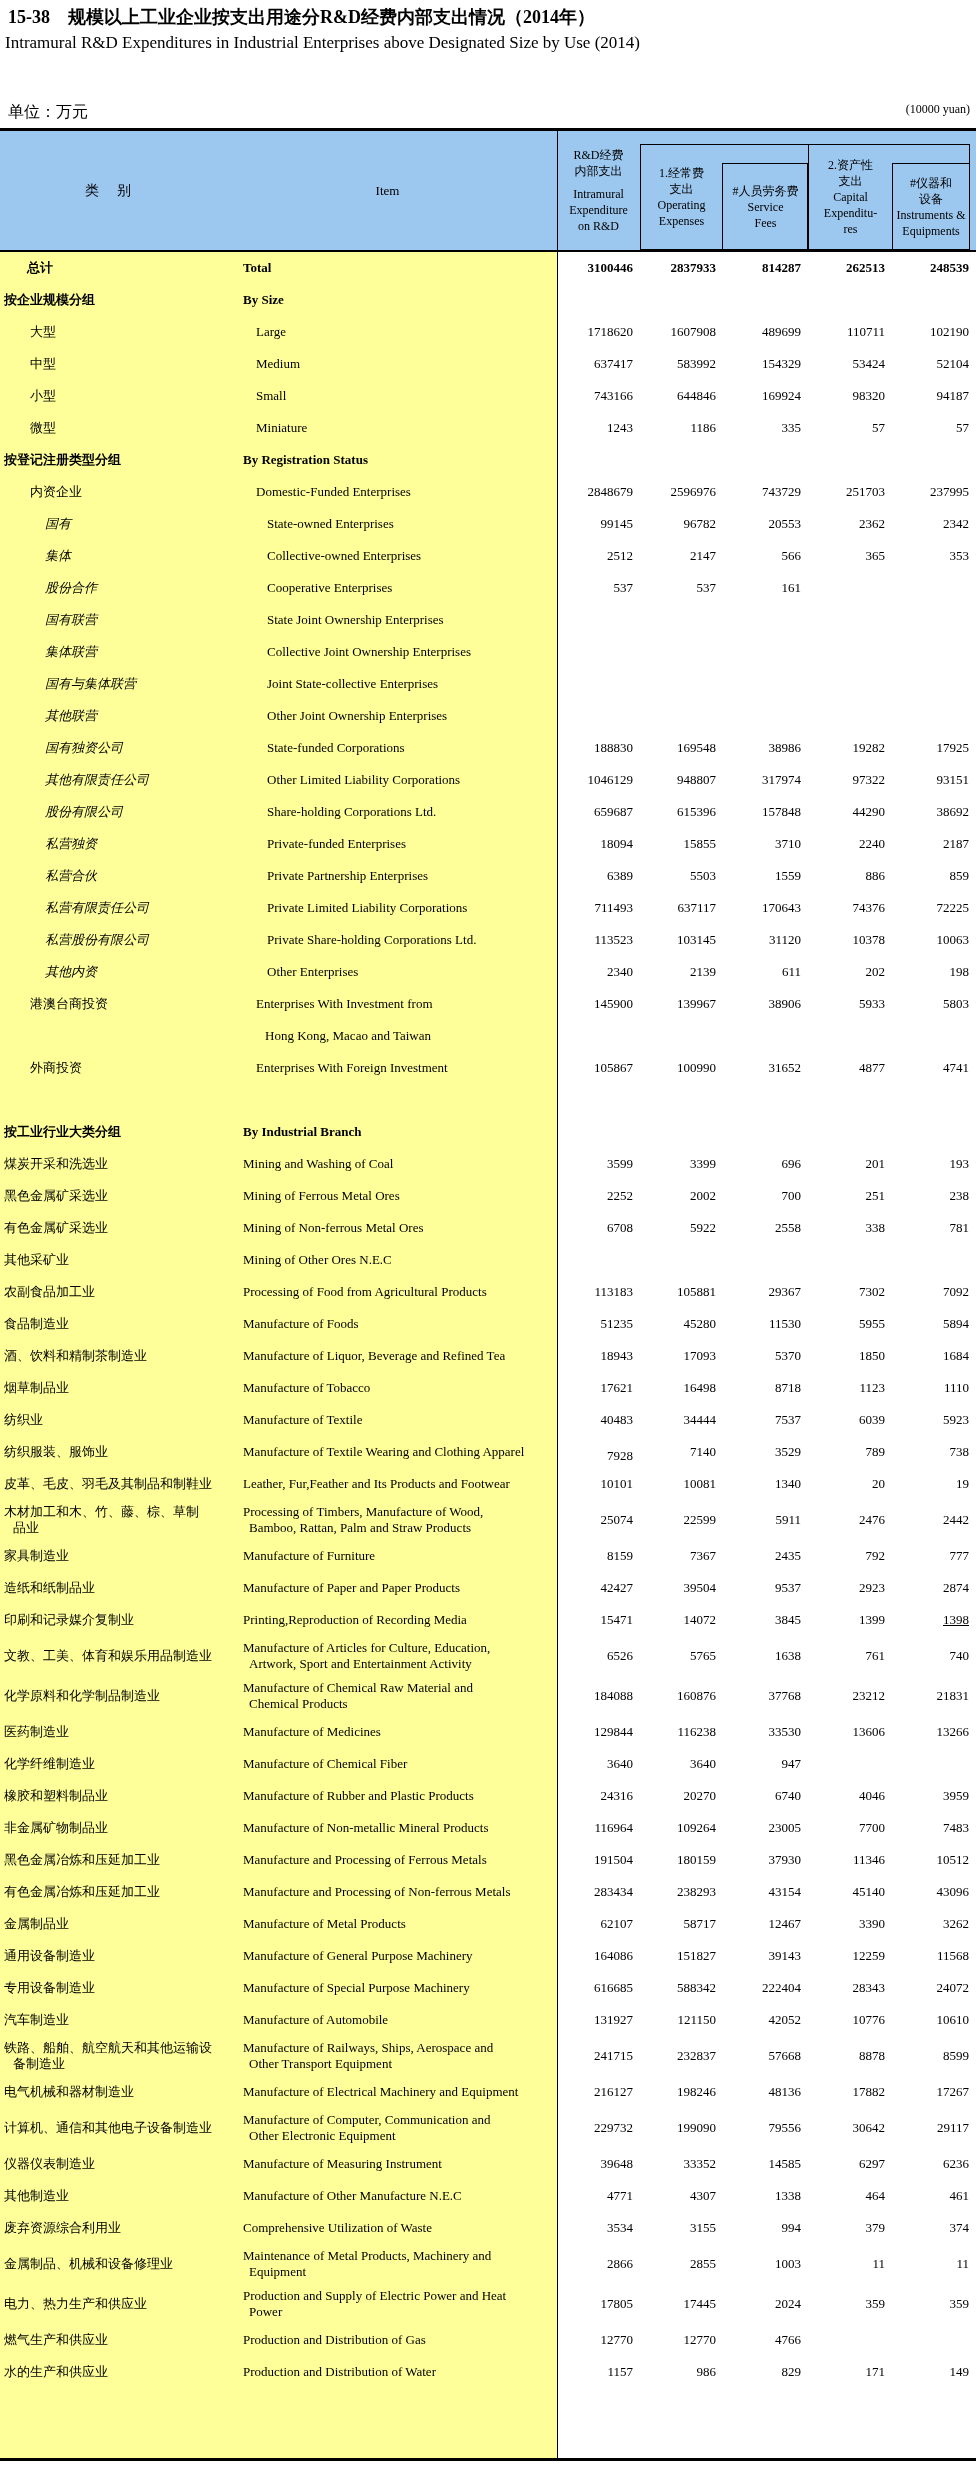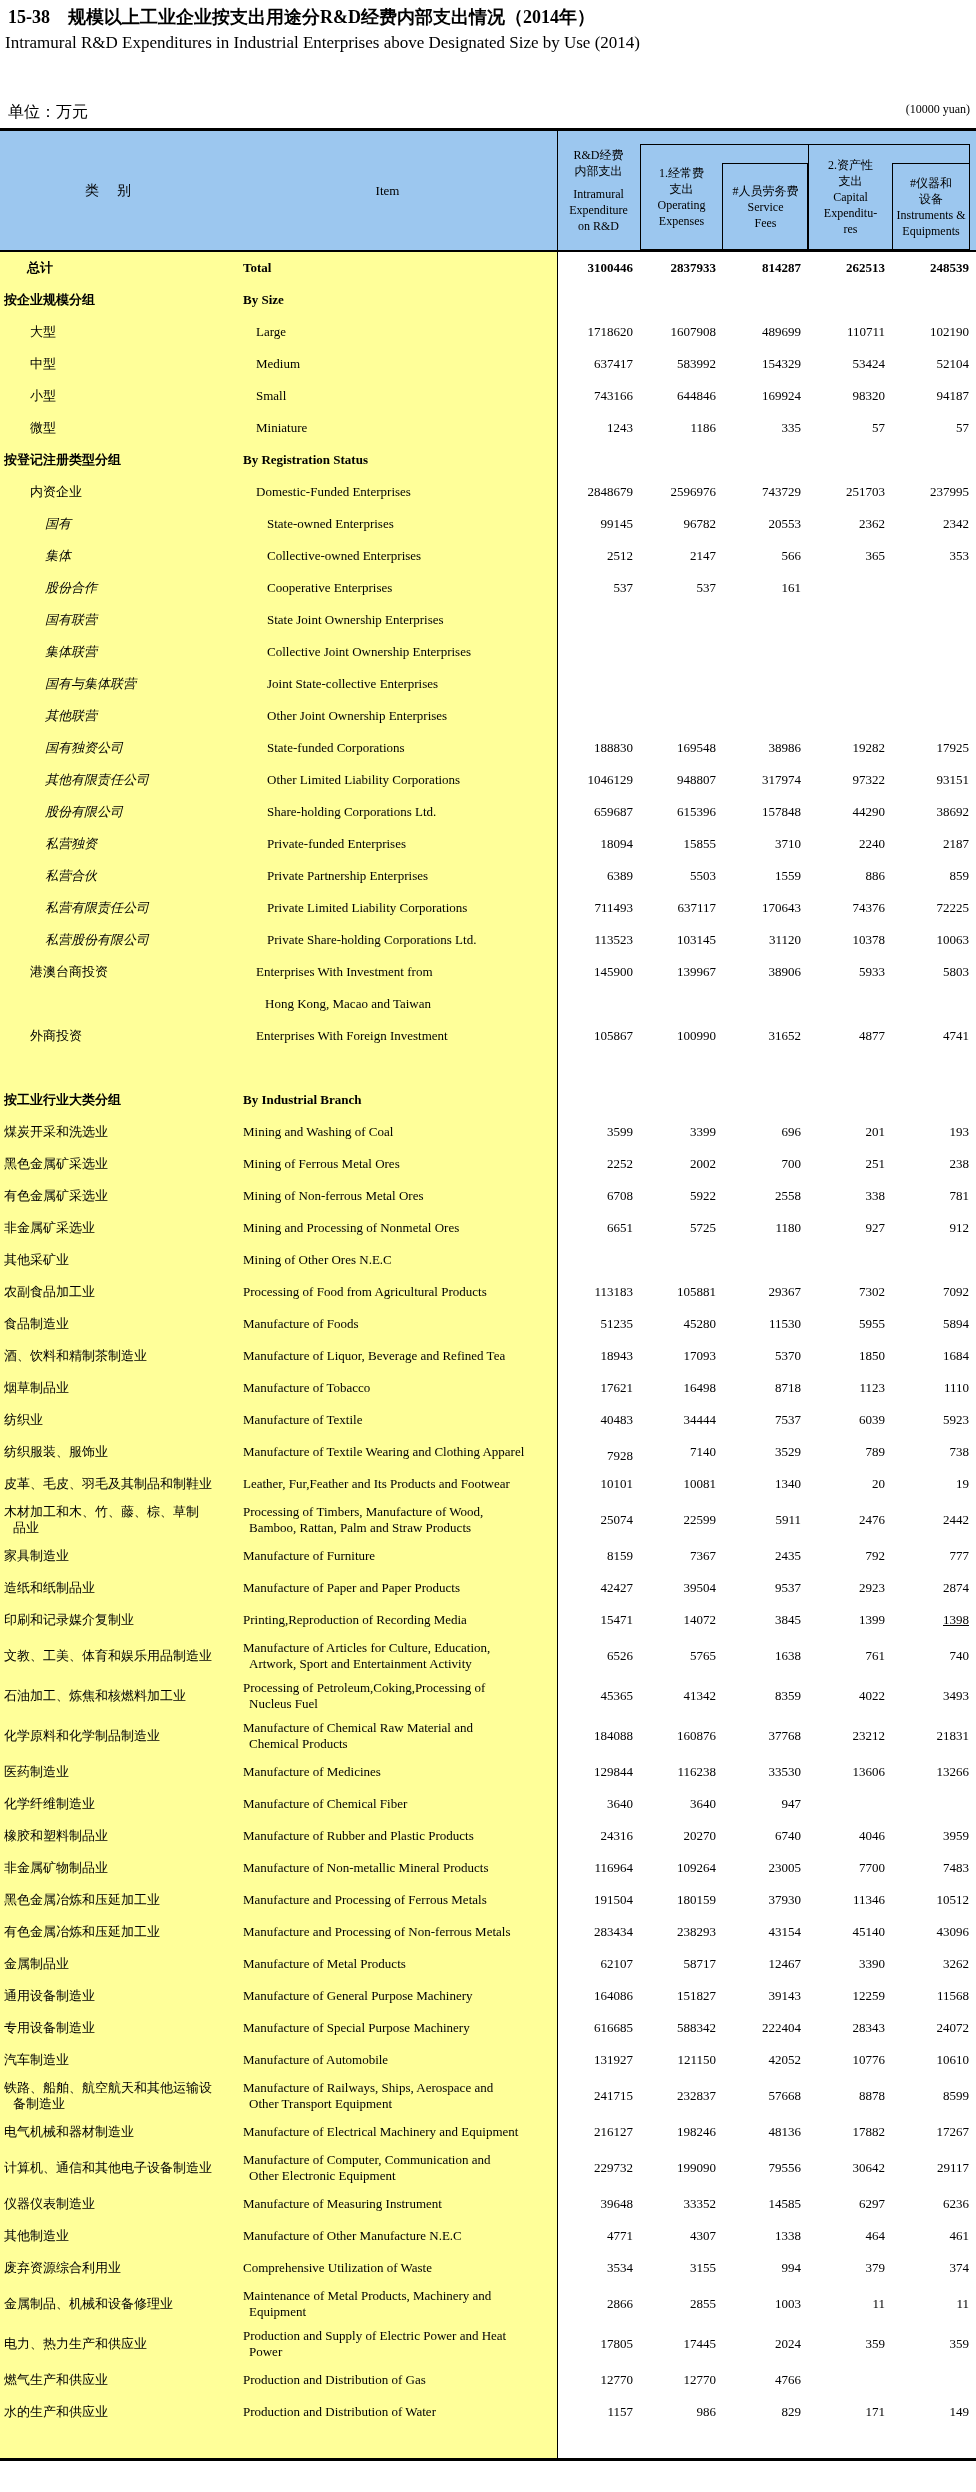--- a/index.html
+++ b/index.html
@@ -303,20 +303,29 @@
       </div>
       <div class="row l2">
         <div class="cell cn">私营股份有限公司</div>
         <div class="cell en">Private Share-holding Corporations Ltd.</div>
         <div class="cell val" style="width: 83px;">113523</div>
         <div class="cell val" style="width: 83px;">103145</div>
         <div class="cell val" style="width: 85px;">31120</div>
         <div class="cell val" style="width: 84px;">10378</div>
         <div class="cell val" style="width: 84px;">10063</div>
       </div>
+      <div class="row l2">
+        <div class="cell cn">其他内资</div>
+        <div class="cell en">Other Enterprises</div>
+        <div class="cell val" style="width: 83px;">2340</div>
+        <div class="cell val" style="width: 83px;">2139</div>
+        <div class="cell val" style="width: 85px;">611</div>
+        <div class="cell val" style="width: 84px;">202</div>
+        <div class="cell val" style="width: 84px;">198</div>
+      </div>
       <div class="row l1">
         <div class="cell cn">港澳台商投资</div>
         <div class="cell en">Enterprises With Investment from</div>
         <div class="cell val" style="width: 83px;">145900</div>
         <div class="cell val" style="width: 83px;">139967</div>
         <div class="cell val" style="width: 85px;">38906</div>
         <div class="cell val" style="width: 84px;">5933</div>
         <div class="cell val" style="width: 84px;">5803</div>
       </div>
       <div class="row cont">
@@ -376,29 +385,20 @@
       <div class="row industry">
         <div class="cell cn">有色金属矿采选业</div>
         <div class="cell en">Mining of Non-ferrous Metal Ores</div>
         <div class="cell val" style="width: 83px;">6708</div>
         <div class="cell val" style="width: 83px;">5922</div>
         <div class="cell val" style="width: 85px;">2558</div>
         <div class="cell val" style="width: 84px;">338</div>
         <div class="cell val" style="width: 84px;">781</div>
       </div>
       <div class="row industry">
-        <div class="cell cn">非金属矿采选业</div>
-        <div class="cell en">Mining and Processing of Nonmetal Ores</div>
-        <div class="cell val" style="width: 83px;">6651</div>
-        <div class="cell val" style="width: 83px;">5725</div>
-        <div class="cell val" style="width: 85px;">1180</div>
-        <div class="cell val" style="width: 84px;">927</div>
-        <div class="cell val" style="width: 84px;">912</div>
-      </div>
-      <div class="row industry">
         <div class="cell cn">其他采矿业</div>
         <div class="cell en">Mining of Other Ores  N.E.C</div>
         <div class="cell val" style="width: 83px;"></div>
         <div class="cell val" style="width: 83px;"></div>
         <div class="cell val" style="width: 85px;"></div>
         <div class="cell val" style="width: 84px;"></div>
         <div class="cell val" style="width: 84px;"></div>
       </div>
       <div class="row industry">
         <div class="cell cn">农副食品加工业</div>
@@ -511,32 +511,20 @@
           <div>Manufacture of Articles for Culture, Education,</div>
           <div class="line2">Artwork, Sport and Entertainment Activity</div>
         </div>
         <div class="cell val" style="width: 83px;">6526</div>
         <div class="cell val" style="width: 83px;">5765</div>
         <div class="cell val" style="width: 85px;">1638</div>
         <div class="cell val" style="width: 84px;">761</div>
         <div class="cell val" style="width: 84px;">740</div>
       </div>
       <div class="row industry tall">
-        <div class="cell cn">石油加工、炼焦和核燃料加工业</div>
-        <div class="cell en">
-          <div>Processing of Petroleum,Coking,Processing of</div>
-          <div class="line2">Nucleus Fuel</div>
-        </div>
-        <div class="cell val" style="width: 83px;">45365</div>
-        <div class="cell val" style="width: 83px;">41342</div>
-        <div class="cell val" style="width: 85px;">8359</div>
-        <div class="cell val" style="width: 84px;">4022</div>
-        <div class="cell val" style="width: 84px;">3493</div>
-      </div>
-      <div class="row industry tall">
         <div class="cell cn">化学原料和化学制品制造业</div>
         <div class="cell en">
           <div>Manufacture of Chemical Raw Material and</div>
           <div class="line2">Chemical Products</div>
         </div>
         <div class="cell val" style="width: 83px;">184088</div>
         <div class="cell val" style="width: 83px;">160876</div>
         <div class="cell val" style="width: 85px;">37768</div>
         <div class="cell val" style="width: 84px;">23212</div>
         <div class="cell val" style="width: 84px;">21831</div>

